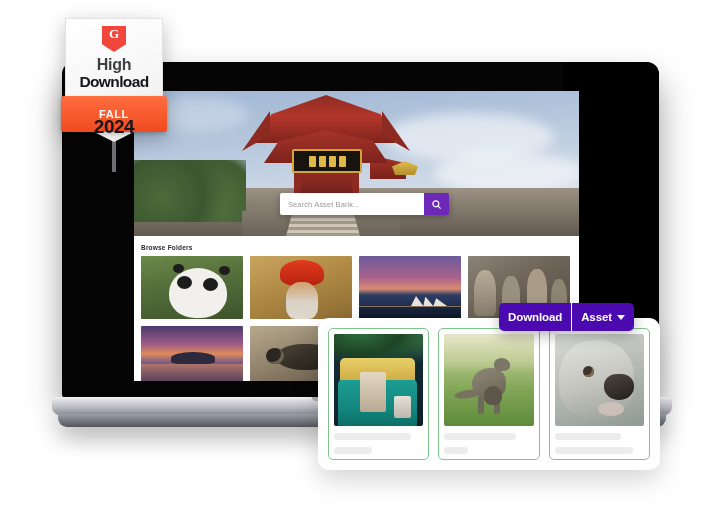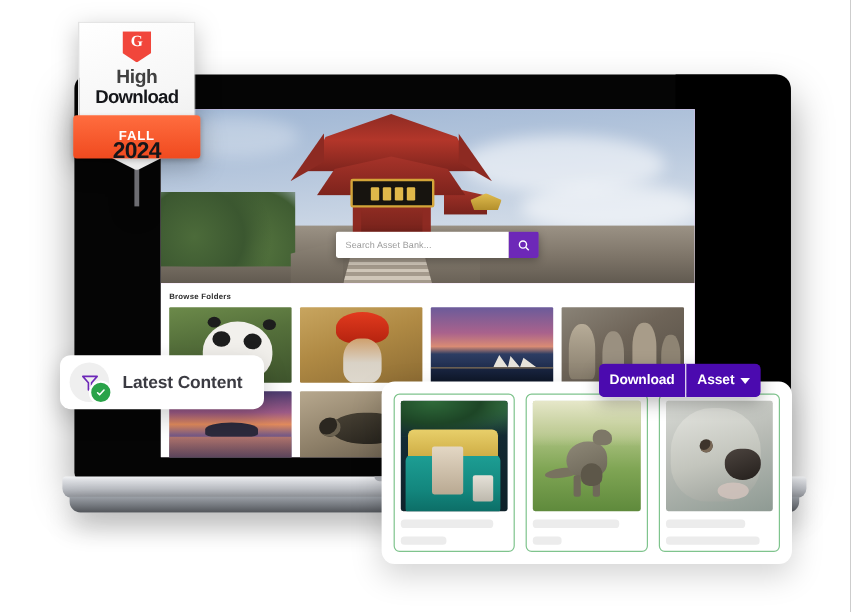--- a/index.html
+++ b/index.html
@@ -18,21 +18,21 @@
     box-shadow:0 18px 34px rgba(0,0,0,.38);
   }
   .laptop-bezel:after{
     content:"";position:absolute;right:0;top:0;width:96px;height:100%;
     background:#000;border-radius:0 12px 6px 0;
   }
   .screen{
     position:absolute;left:72px;top:29px;width:445px;height:290px;
     background:#ffffff;overflow:hidden;
   }
-  .screen-inner{position:absolute;inset:0;background:#f0abfc;}
+  .screen-inner{position:absolute;inset:0;background:#14b8a6;}
 
   
   .hero{position:absolute;left:0;top:0;width:445px;height:145px;overflow:hidden;
     background:linear-gradient(175deg,#9fb6d4 0%,#b9c9de 38%,#cdd8e6 62%,#dfe5ec 100%);}
   .sky-cloud{position:absolute;border-radius:50%;background:rgba(255,255,255,.55);filter:blur(6px);}
   .c1{left:250px;top:22px;width:170px;height:48px;}
   .c2{left:300px;top:62px;width:150px;height:40px;}
   .c3{left:5px;top:6px;width:110px;height:34px;opacity:.5;}
   .hero-ground{position:absolute;left:0;bottom:0;width:100%;height:48px;
     background:linear-gradient(180deg,#9b9285 0%,#7d7468 55%,#615a50 100%);}
@@ -296,33 +296,20 @@
       <span>G</span>
     </div>
     <div class="g2-l1">High</div>
     <div class="g2-l2">Download</div>
     <div class="g2-ribbon">
       <span>FALL</span>
     </div>
     <div class="g2-year">2024</div>
   </div>
 
-  <div class="pill">
-    <div class="pill-icon">
-      <svg viewBox="0 0 24 24" fill="none" stroke="#6d28b8" stroke-width="2" stroke-linejoin="round">
-        <path d="M3 4h18l-7 8v7l-4 2v-9z"></path>
-      </svg>
-      <div class="pill-check">
-        <svg viewBox="0 0 24 24" fill="none" stroke="#ffffff" stroke-width="4" stroke-linecap="round" stroke-linejoin="round">
-          <polyline points="4,13 9,18 20,6"></polyline>
-        </svg>
-      </div>
-    </div>
-    <div class="pill-label">Latest Content</div>
-  </div>
 
   <div class="panel">
     <div class="card">
       <div class="card-img im-tuk">
         <div class="tuk-canopy"></div>
         <div class="tuk-curtain"></div>
         <div class="tuk-bag"></div>
       </div>
       <div class="ph-line" style="width:86%"></div>
       <div class="ph-line" style="width:42%"></div>

